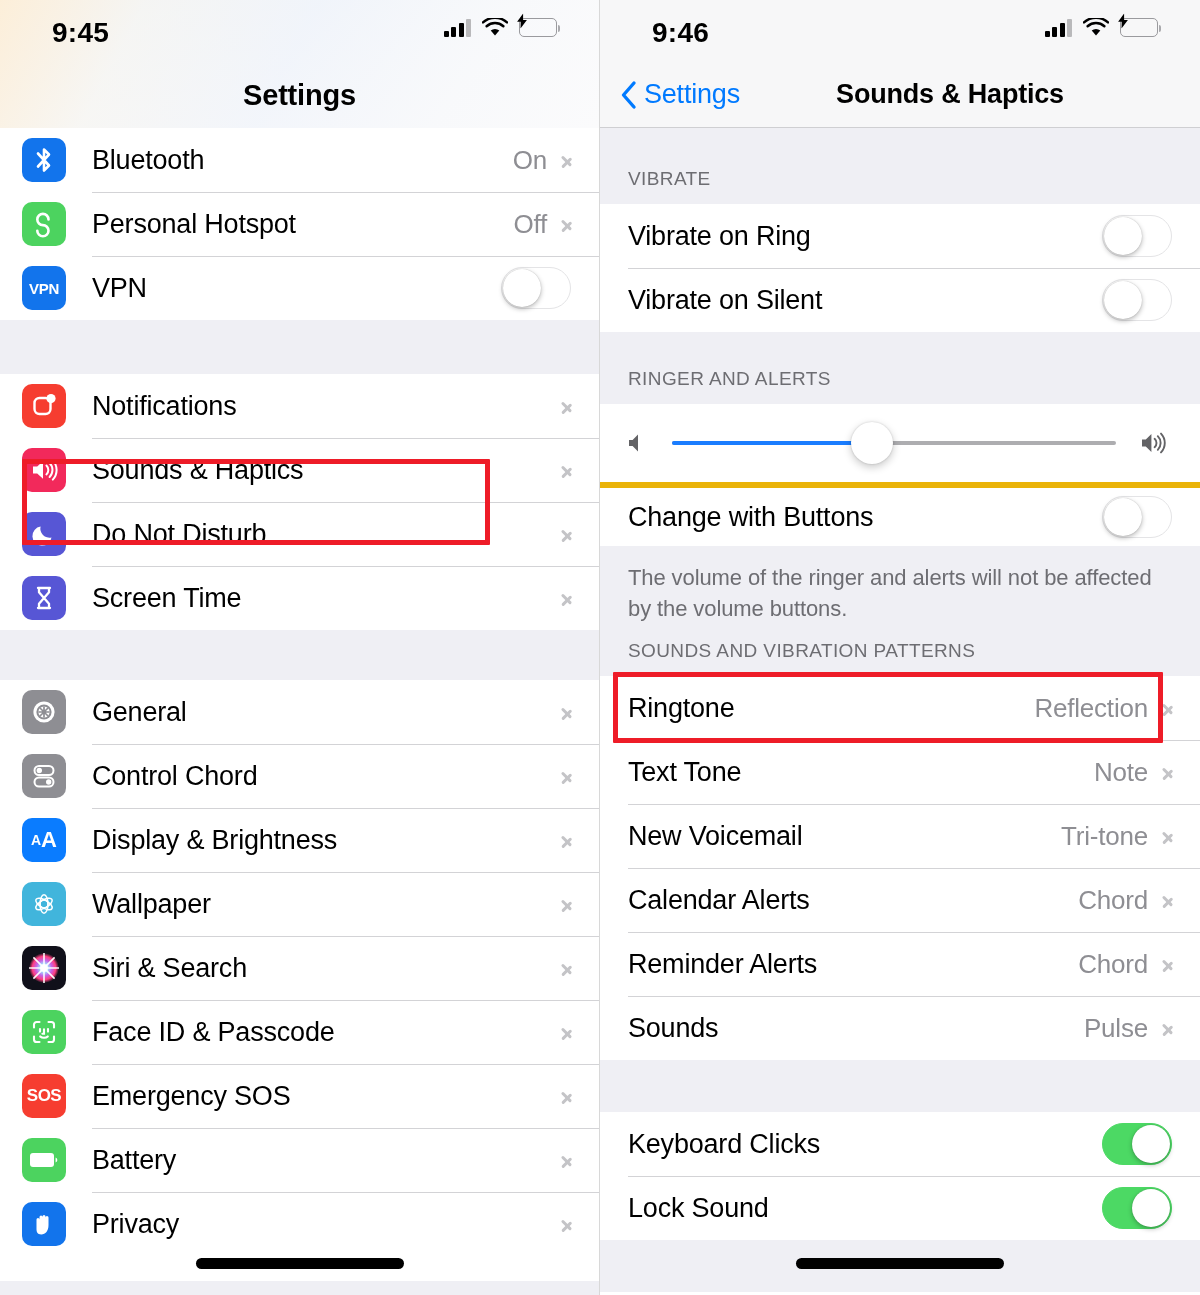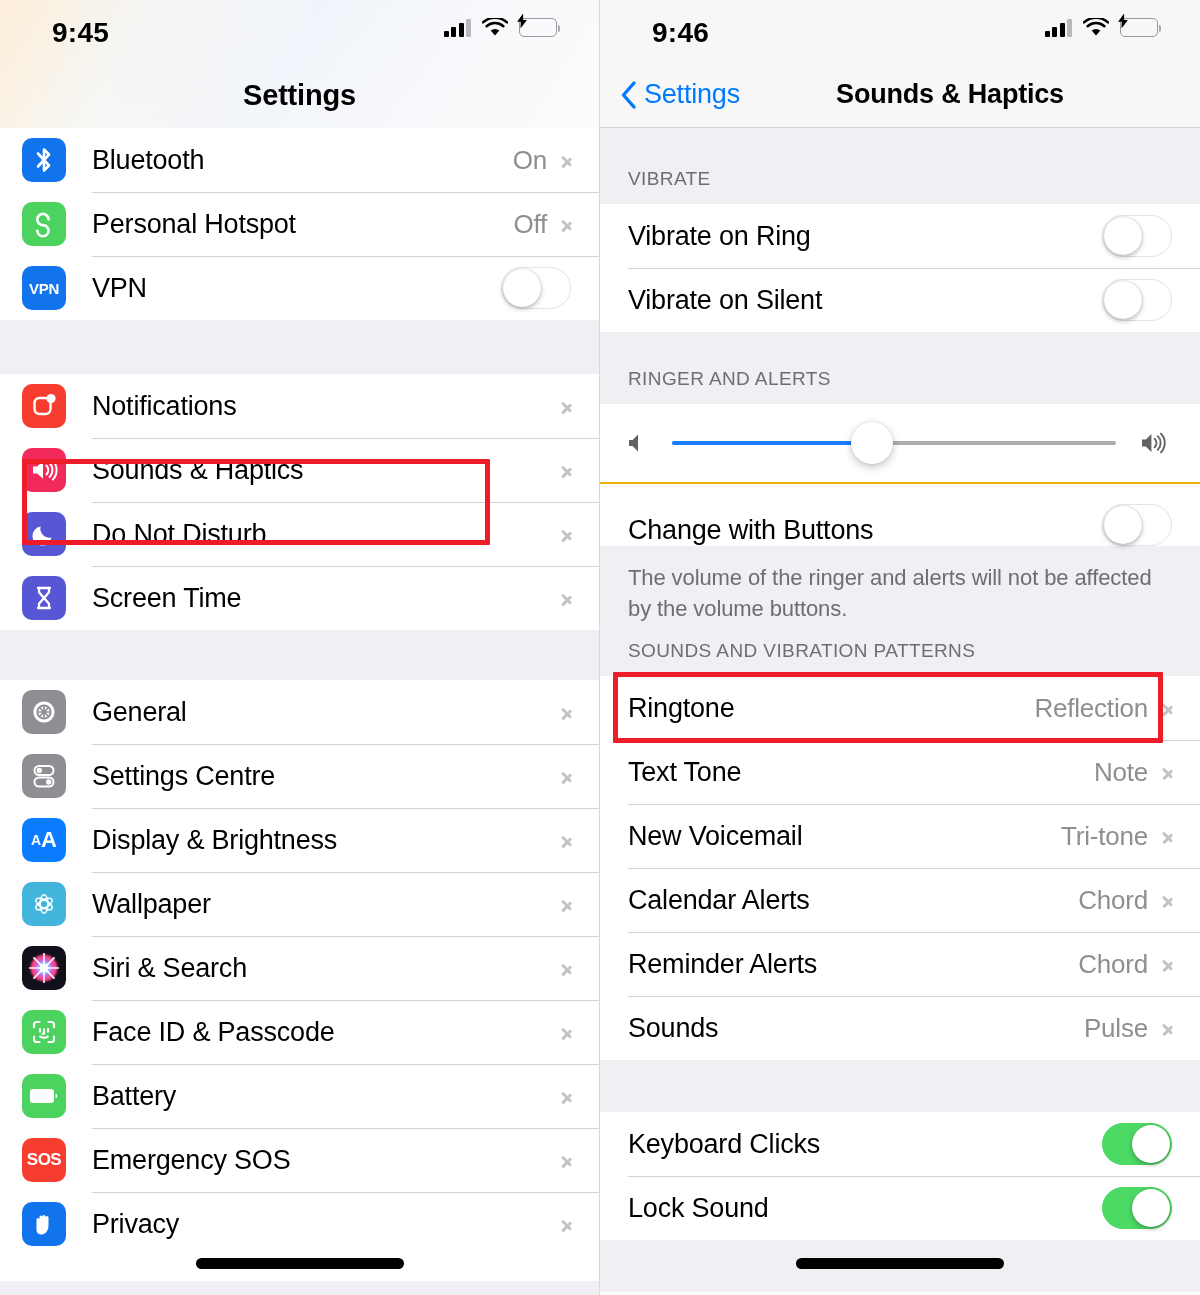--- a/index.html
+++ b/index.html
@@ -319,21 +319,21 @@
       </div>
       <div class="row">
         <span class="icon" style="background:#8e8e93;">
           <svg width="26" height="28" viewBox="0 0 26 28">
             <rect x="3.5" y="4" width="19" height="9" rx="4.5" stroke="#fff" stroke-width="2" fill="none"></rect>
             <circle cx="8.3" cy="8.5" r="2.7" fill="#fff"></circle>
             <rect x="3.5" y="15.5" width="19" height="9" rx="4.5" stroke="#fff" stroke-width="2" fill="none"></rect>
             <circle cx="17.7" cy="20" r="2.7" fill="#fff"></circle>
           </svg>
         </span>
-        <span class="label">Settings Centre</span>
+        <span class="label">Control Chord</span>
         <span class="chev"></span>
       </div>
       <div class="row">
         <span class="icon" style="background:#0a7cff;color:#fff;">
           <span style="font-size:14px;font-weight:bold;">A</span>
             <span style="font-size:22px;font-weight:bold;">A</span>
         </span>
         <span class="label">Display &amp; Brightness</span>
         <span class="chev"></span>
       </div>
@@ -384,32 +384,32 @@
               <path d="M10 11 v2.6 M18 11 v2.6"></path>
               <path d="M14 11.4 v4.4 h-1.6"></path>
               <path d="M10.2 18.4 a4.6 3 0 0 0 7.6 0"></path>
             </g>
           </svg>
         </span>
         <span class="label">Face ID &amp; Passcode</span>
         <span class="chev"></span>
       </div>
       <div class="row">
+        <span class="icon" style="background:#f63d30;color:#fff;font-size:17px;font-weight:bold;letter-spacing:-0.5px;">SOS</span>
+        <span class="label">Emergency SOS</span>
+        <span class="chev"></span>
+      </div>
+      <div class="row">
         <span class="icon" style="background:#4cd35f;">
           <svg width="30" height="18" viewBox="0 0 30 18">
             <rect x="1" y="2" width="24" height="14" rx="3" fill="#fff"></rect>
             <path d="M26.6 6.4 v5.2 a2.8 2.8 0 0 0 0 -5.2 z" fill="#fff"></path>
           </svg>
         </span>
         <span class="label">Battery</span>
-        <span class="chev"></span>
-      </div>
-      <div class="row">
-        <span class="icon" style="background:#f63d30;color:#fff;font-size:17px;font-weight:bold;letter-spacing:-0.5px;">SOS</span>
-        <span class="label">Emergency SOS</span>
         <span class="chev"></span>
       </div>
       <div class="row">
         <span class="icon" style="background:#1274ec;">
           <svg width="24" height="28" viewBox="0 0 24 28">
             <path d="M4.5 15.5 V9.6 a1.5 1.5 0 0 1 3 0 V7 a1.5 1.5 0 0 1 3 0 V6.4 a1.5 1.5 0 0 1 3 0 V7.6 a1.5 1.5 0 0 1 3 0 v7.5 c0 6-3 9.4-7.2 9.4 -4 0-4.8-2.6-4.8-5.4 z" fill="#fff"></path>
           </svg>
         </span>
         <span class="label">Privacy</span>
         <span class="chev"></span>
@@ -494,21 +494,21 @@
         </span>
         <span>
           <svg width="34" height="26" viewBox="0 0 34 26">
             <path d="M2 9.5 h3.8 L11.4 4 v18 L5.8 16.5 H2 Z" fill="#636366"></path>
             <path d="M14.6 8.8 a5.6 5.6 0 0 1 0 8.4" stroke="#636366" stroke-width="1.9" fill="none" stroke-linecap="round"></path>
             <path d="M17.8 6.2 a9.6 9.6 0 0 1 0 13.6" stroke="#636366" stroke-width="1.9" fill="none" stroke-linecap="round"></path>
             <path d="M21 3.6 a13.6 13.6 0 0 1 0 18.8" stroke="#636366" stroke-width="1.9" fill="none" stroke-linecap="round"></path>
           </svg>
         </span>
       </div>
-      <div class="row noicon" style="border-top:2px solid #eab308;align-items:flex-end;">
+      <div class="row noicon" style="border-top:6px solid #eab308;">
         <span class="label">Change with Buttons</span>
         <span class="toggle">
             <span class="knob"></span>
           </span>
       </div>
     </div>
     <div class="footnote">The volume of the ringer and alerts will not be affected by the volume buttons.</div>
 
     <div class="section-hdr" style="height:48px;">SOUNDS AND VIBRATION PATTERNS</div>
     <div class="rows">

